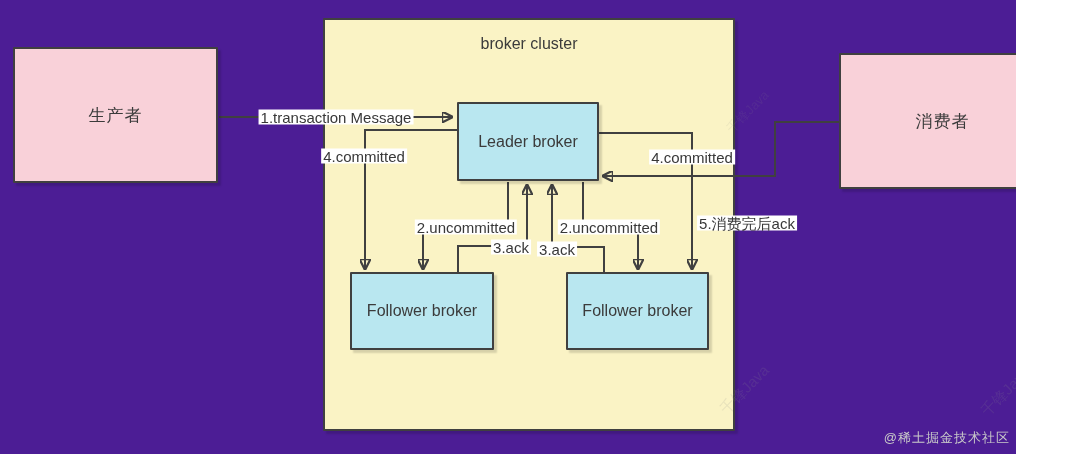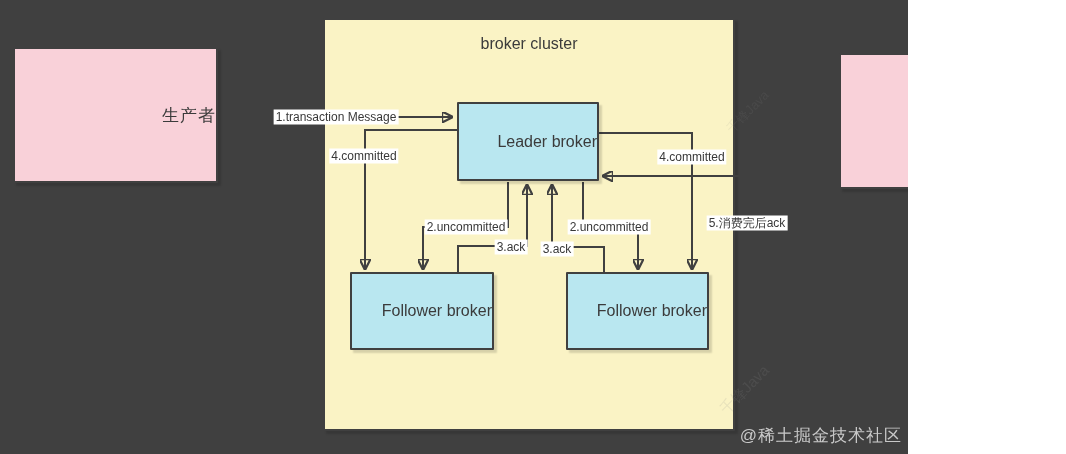--- a/index.html
+++ b/index.html
@@ -2,29 +2,29 @@
 <html><head>
 <meta charset="utf-8">
 <style>
   html,body{margin:0;padding:0;}
   body{
     font-family:"Liberation Sans","DejaVu Sans",sans-serif;
     background:#fff;
   }
   .canvas{
     position:relative;
-    width:908px;height:454px;
-    background:#404040;
+    width:1016px;height:454px;
+    background:#4c1d95;
     overflow:hidden;
   }
   .node{
     position:absolute;
     border:2px solid #404040;
     box-sizing:border-box;
-    display:flex;align-items:center;justify-content:flex-end;
+    display:flex;align-items:center;justify-content:center;
     color:#3b3b3b;
     box-shadow:3px 3px 2px rgba(0,0,0,0.14);
     border-radius:1px;
   }
   .cluster{
     left:323px;top:18px;width:412px;height:413px;
     background:#faf3c5;
     justify-content:flex-start;
     align-items:flex-start;
   }
@@ -50,30 +50,30 @@
   svg.edges path{
     fill:none;
     stroke:#404040;
     stroke-width:2;
   }
   .edge-label{
     position:absolute;
     transform:translate(-50%,-50%);
     background:#ffffff;
     color:#383838;
-    font-size:12px;
+    font-size:15px;
     line-height:15px;
     padding:0 2px;
     white-space:nowrap;
   }
   .wm-community{
     position:absolute;
     right:6px;bottom:7px;
     color:#c9c9c9;
-    font-size:17px;
+    font-size:13px;
     letter-spacing:1px;
   }
   .wm-diag{
     position:absolute;
     transform:translate(-50%,-50%) rotate(-45deg);
     color:rgba(140,140,140,0.16);
     font-size:15px;
     white-space:nowrap;
   }
   .wm-d1{left:1006px;top:392px;}

